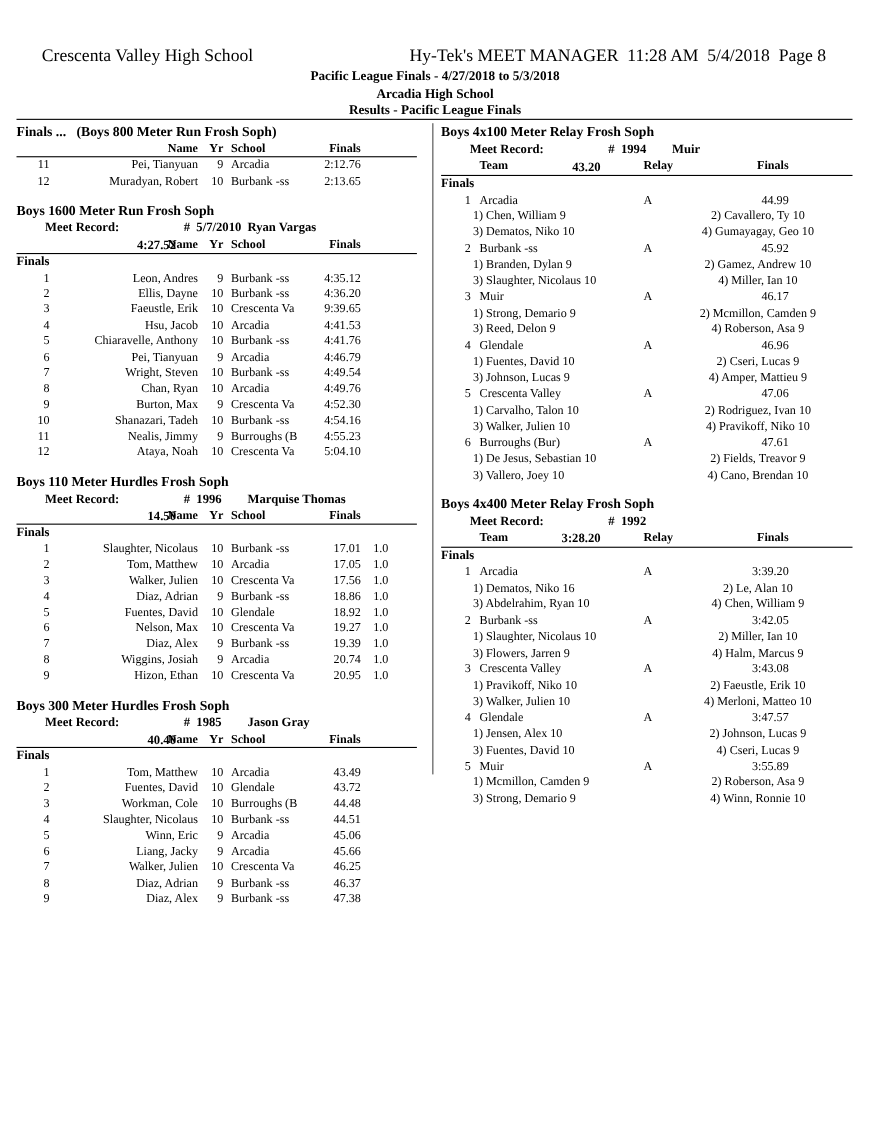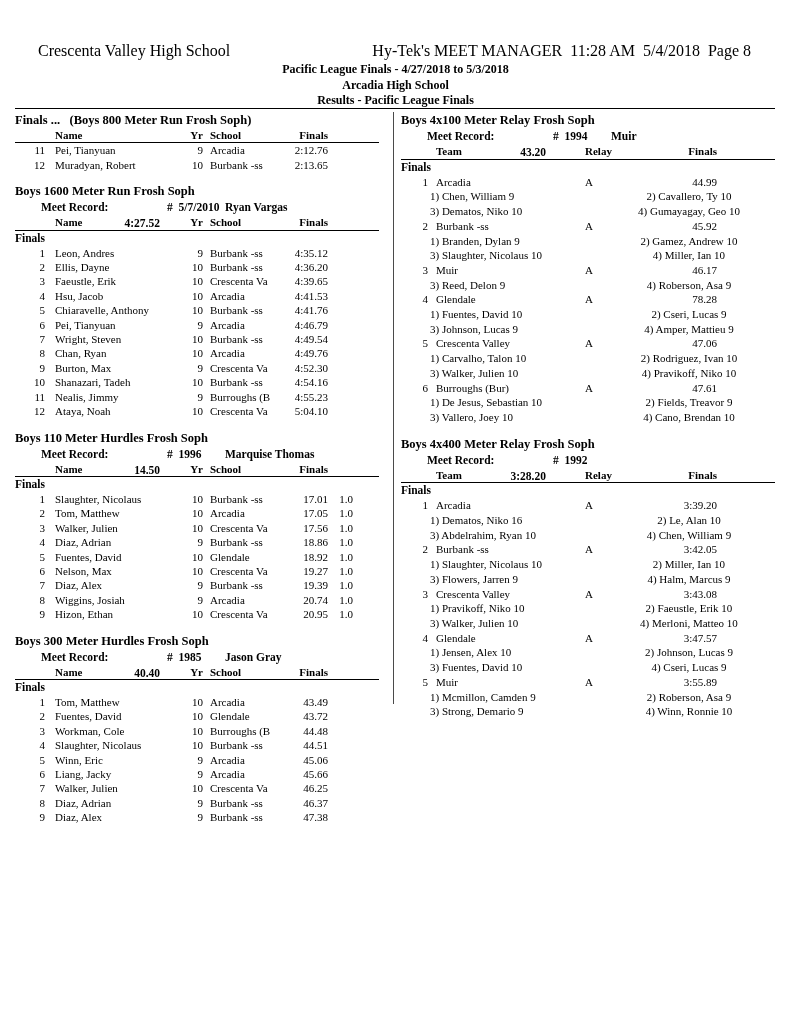--- a/index.html
+++ b/index.html
@@ -32,21 +32,21 @@
   .rec-label { position: absolute; left: 26px; }
   .rec-num { position: absolute; left: 89px; width: 56px; text-align: right; margin-top: 16px; }
   .rec-tail { position: absolute; left: 152px; white-space: pre; }
   .rec-holder { position: absolute; left: 210px; }
 
   .thead { display: flex; font-weight: bold; font-size: 11.5px; line-height: 15px; border-bottom: 1px solid #000; }
   .finals-label { font-weight: bold; font-size: 11.5px; line-height: 15px; }
 
   .irow { display: flex; font-size: 11px; line-height: 14.4px; }
   .c-place { width: 30px; text-align: right; flex: none; }
-  .c-name { width: 135px; padding-left: 10px; flex: none; white-space: nowrap; }
+  .c-name { width: 135px; padding-left: 10px; flex: none; white-space: nowrap; text-align: right; }
   .c-yr { width: 23px; text-align: right; flex: none; }
   .c-school { width: 77px; padding-left: 7px; flex: none; white-space: nowrap; }
   .c-time { width: 48px; text-align: right; flex: none; }
   .c-wind { width: 25px; text-align: right; flex: none; }
 
   .trow { display: flex; font-size: 11px; line-height: 14.7px; }
   .r-place { width: 27px; text-align: right; flex: none; }
   .r-team { width: 157px; padding-left: 8px; flex: none; white-space: nowrap; }
   .r-relay { width: 45px; flex: none; }
   .r-finals { width: 87px; text-align: right; flex: none; }
@@ -128,21 +128,21 @@
             <span class="c-yr">10</span>
             <span class="c-school">Burbank -ss</span>
             <span class="c-time">4:36.20</span>
             <span class="c-wind"></span>
           </div>
           <div class="irow">
             <span class="c-place">3</span>
             <span class="c-name">Faeustle, Erik</span>
             <span class="c-yr">10</span>
             <span class="c-school">Crescenta Va</span>
-            <span class="c-time">4:39.65</span>
+            <span class="c-time">9:39.65</span>
             <span class="c-wind"></span>
           </div>
           <div class="irow">
             <span class="c-place">4</span>
             <span class="c-name">Hsu, Jacob</span>
             <span class="c-yr">10</span>
             <span class="c-school">Arcadia</span>
             <span class="c-time">4:41.53</span>
             <span class="c-wind"></span>
           </div>
@@ -437,28 +437,32 @@
             <span class="l-1">3) Slaughter, Nicolaus 10</span>
             <span class="l-2">4) Miller, Ian 10</span>
           </div>
           <div class="trow">
             <span class="r-place">3</span>
             <span class="r-team">Muir</span>
             <span class="r-relay">A</span>
             <span class="r-finals">46.17</span>
           </div>
           <div class="lrow">
+            <span class="l-1">1) Strong, Demario 9</span>
+            <span class="l-2">2) Mcmillon, Camden 9</span>
+          </div>
+          <div class="lrow">
             <span class="l-1">3) Reed, Delon 9</span>
             <span class="l-2">4) Roberson, Asa 9</span>
           </div>
           <div class="trow">
             <span class="r-place">4</span>
             <span class="r-team">Glendale</span>
             <span class="r-relay">A</span>
-            <span class="r-finals">78.28</span>
+            <span class="r-finals">46.96</span>
           </div>
           <div class="lrow">
             <span class="l-1">1) Fuentes, David 10</span>
             <span class="l-2">2) Cseri, Lucas 9</span>
           </div>
           <div class="lrow">
             <span class="l-1">3) Johnson, Lucas 9</span>
             <span class="l-2">4) Amper, Mattieu 9</span>
           </div>
           <div class="trow">

